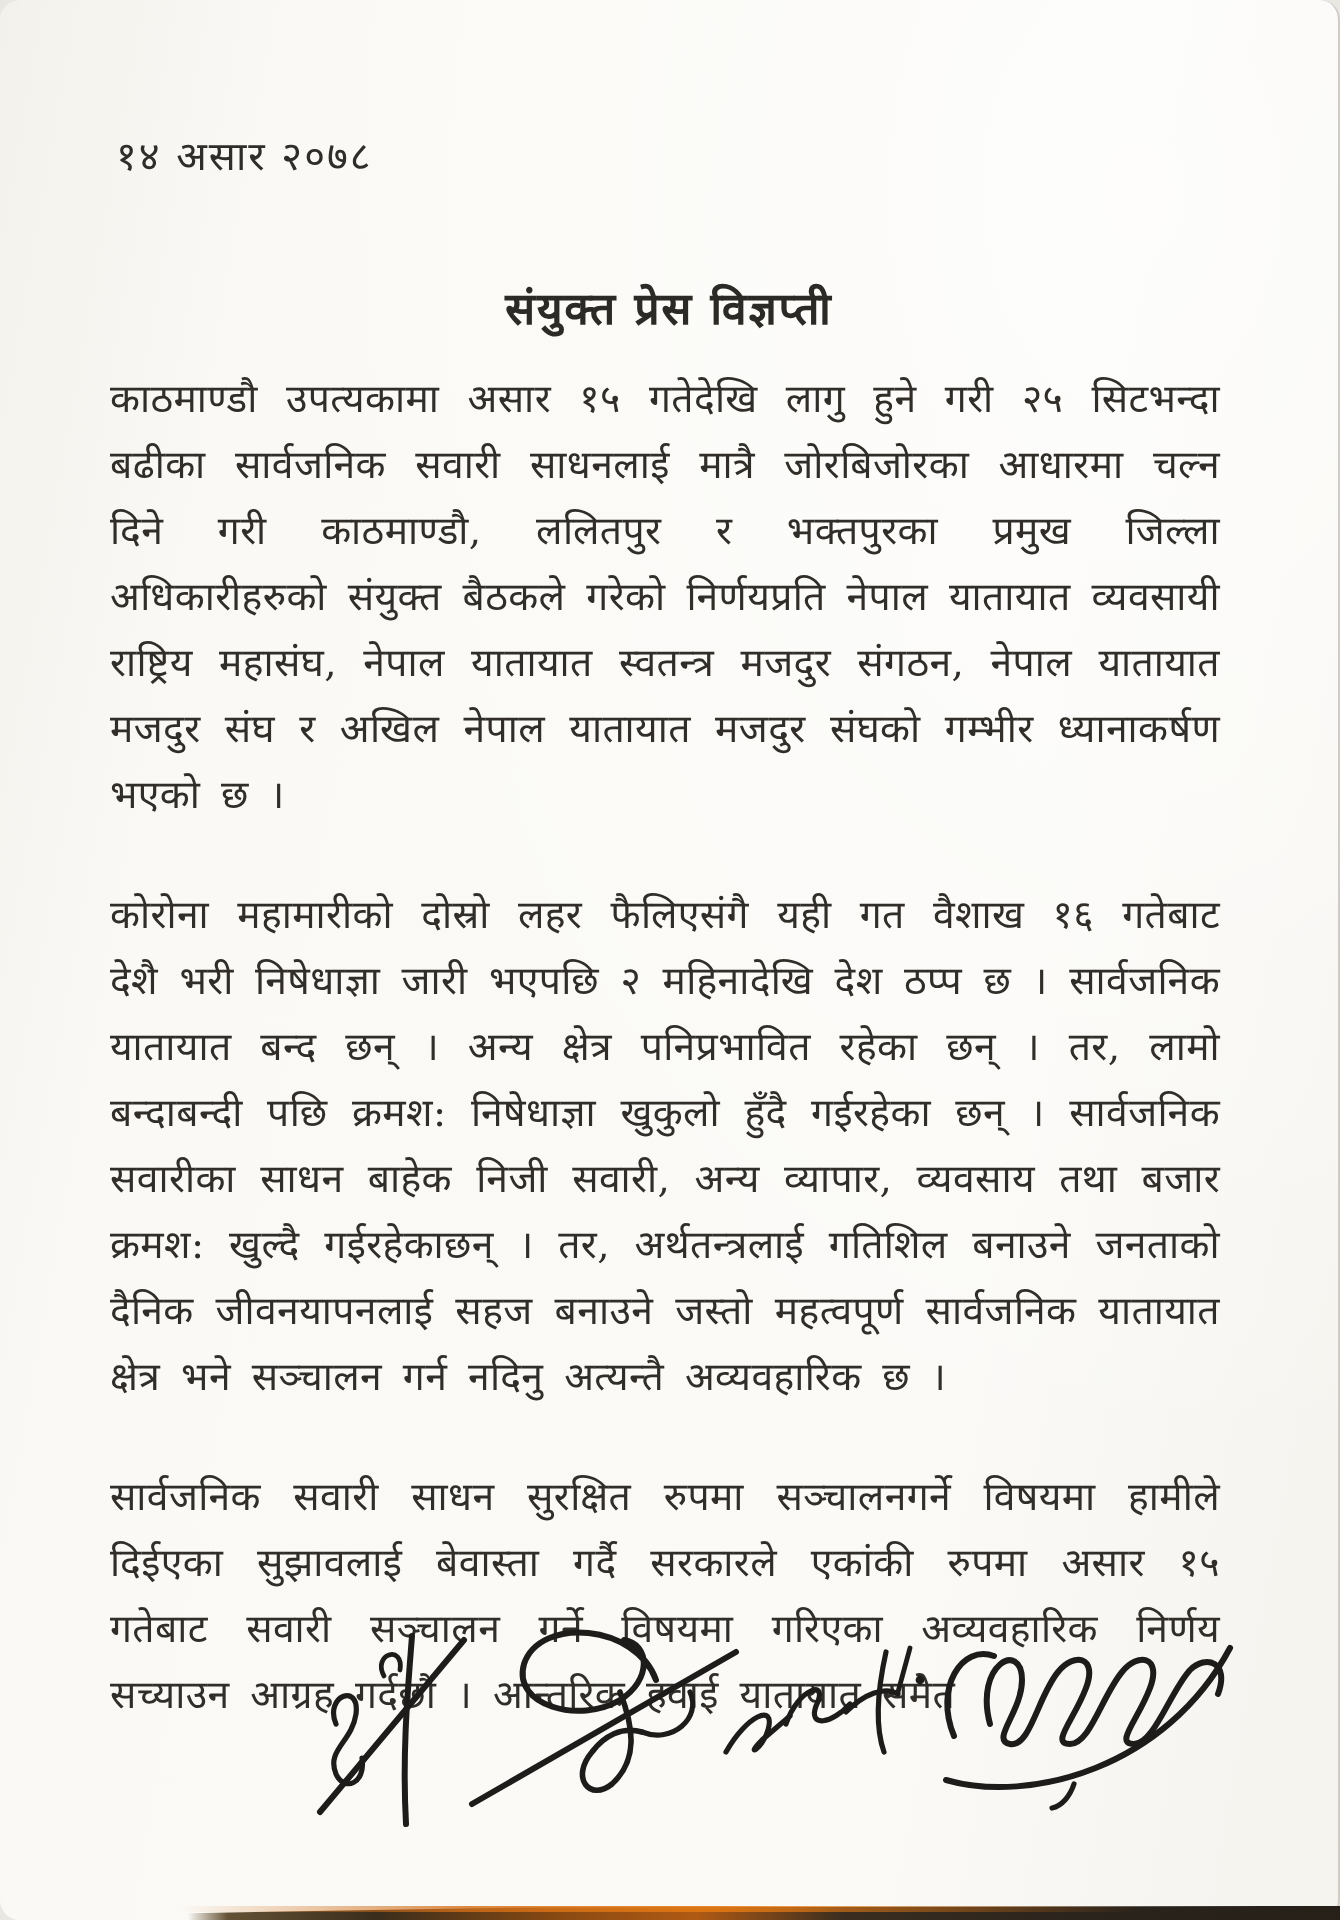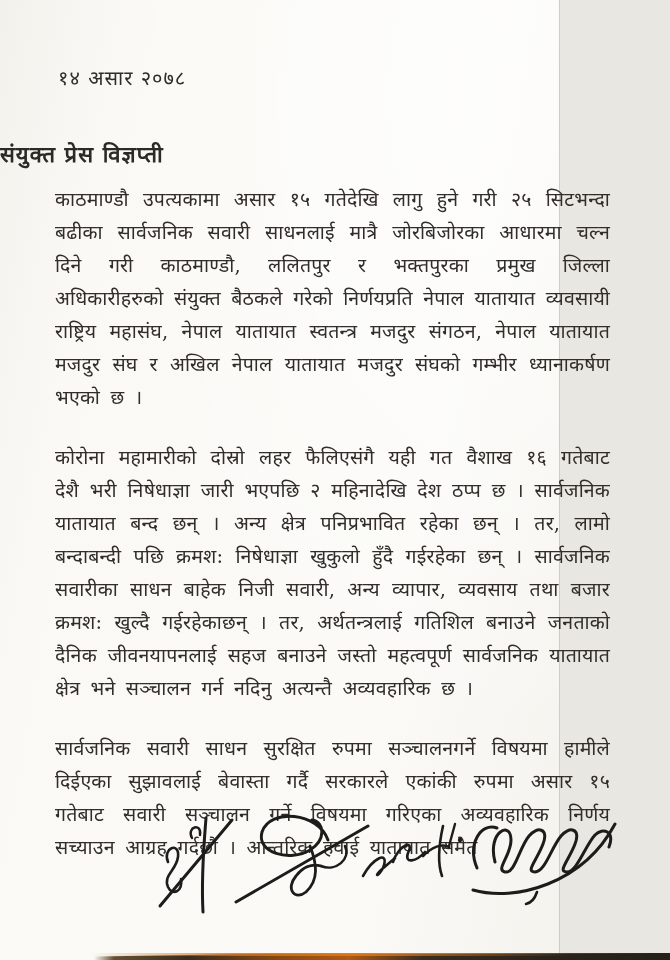--- a/index.html
+++ b/index.html
@@ -4,39 +4,40 @@
 <style>
   html,body{margin:0;padding:0;}
   body{
     width:670px;height:960px;
     font-family:"DejaVu Serif","DejaVu Sans",serif;
     background:#e9e7e2;
     overflow:hidden;
   }
   .paper{
     position:relative;
-    width:560px;height:960px;
+    width:670px;height:960px;
     background:
       radial-gradient(ellipse at 85% 10%, rgba(255,255,255,.65) 0%, rgba(255,255,255,0) 55%),
       linear-gradient(100deg, #f3f1ec 0%, #faf9f5 18%, #fbfaf7 70%, #f5f3ee 100%);
     color:#33302b;
     box-sizing:border-box;
     border-right:1px solid #cfccc6;
+    border-radius:10px;
   }
   .date-line{
     position:absolute;
     left:58px; top:64px;
     font-size:20px;
     letter-spacing:1px;
     color:#2f2d29;
   }
   .doc-title{
     position:absolute;
     left:0; right:0; top:138px;
-    text-align:left;
+    text-align:center;
     font-size:22px;
     font-weight:600;
     letter-spacing:1px;
     color:#2c2a26;
   }
   .body-text{
     position:absolute;
     left:55px; top:183px;
     width:567px;
   }

